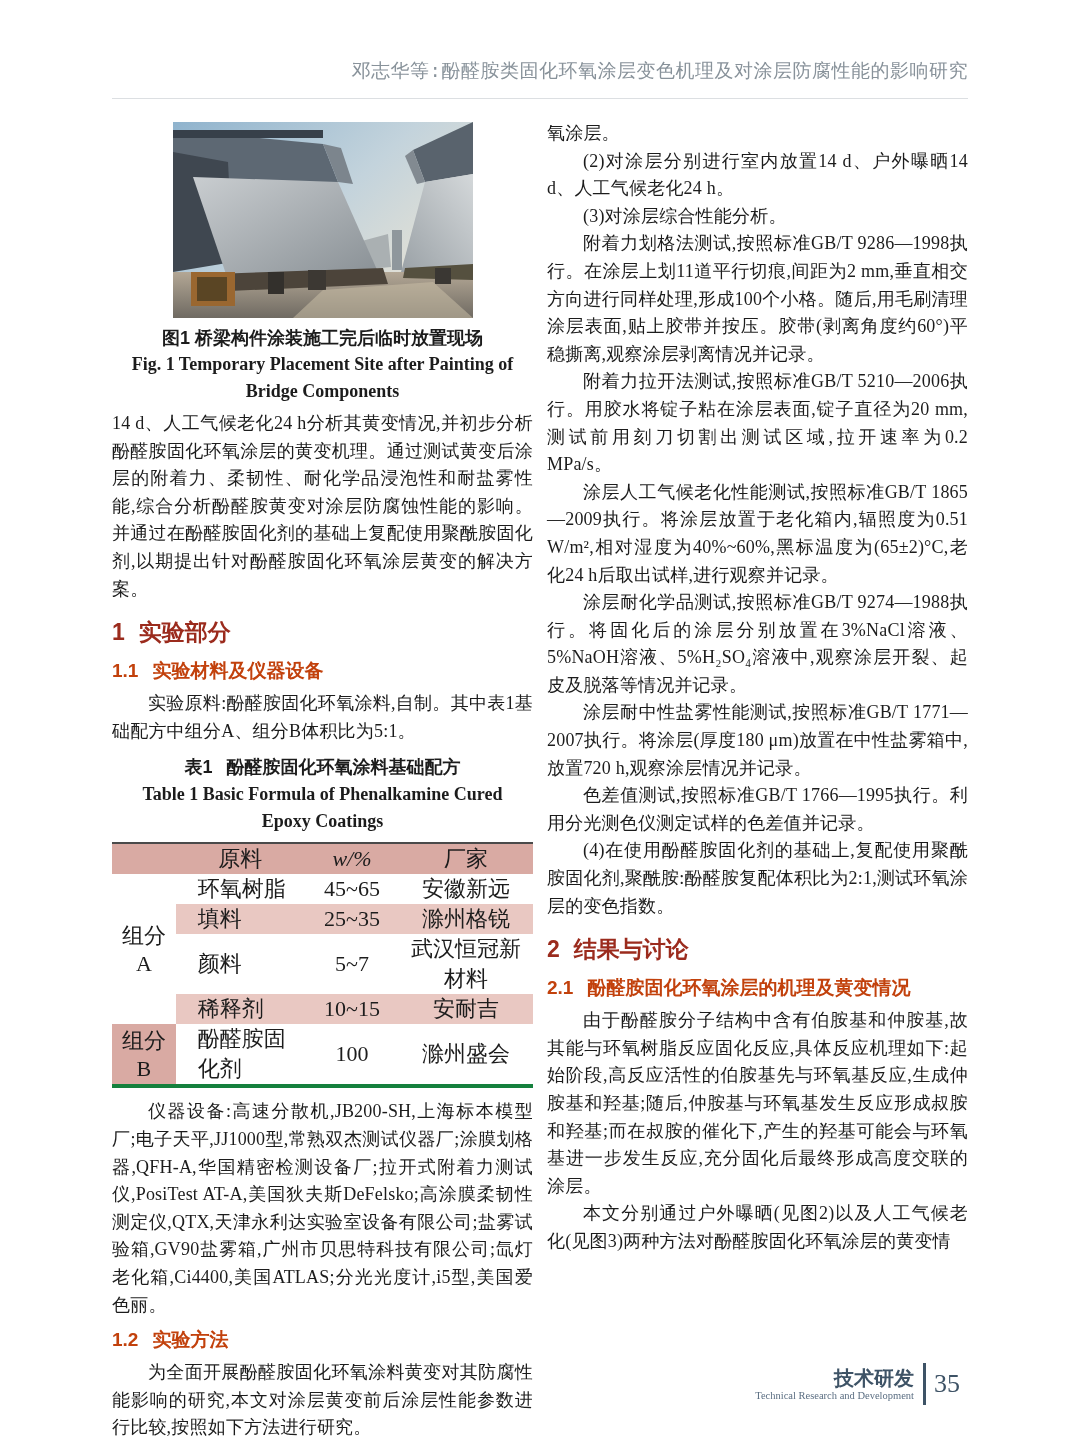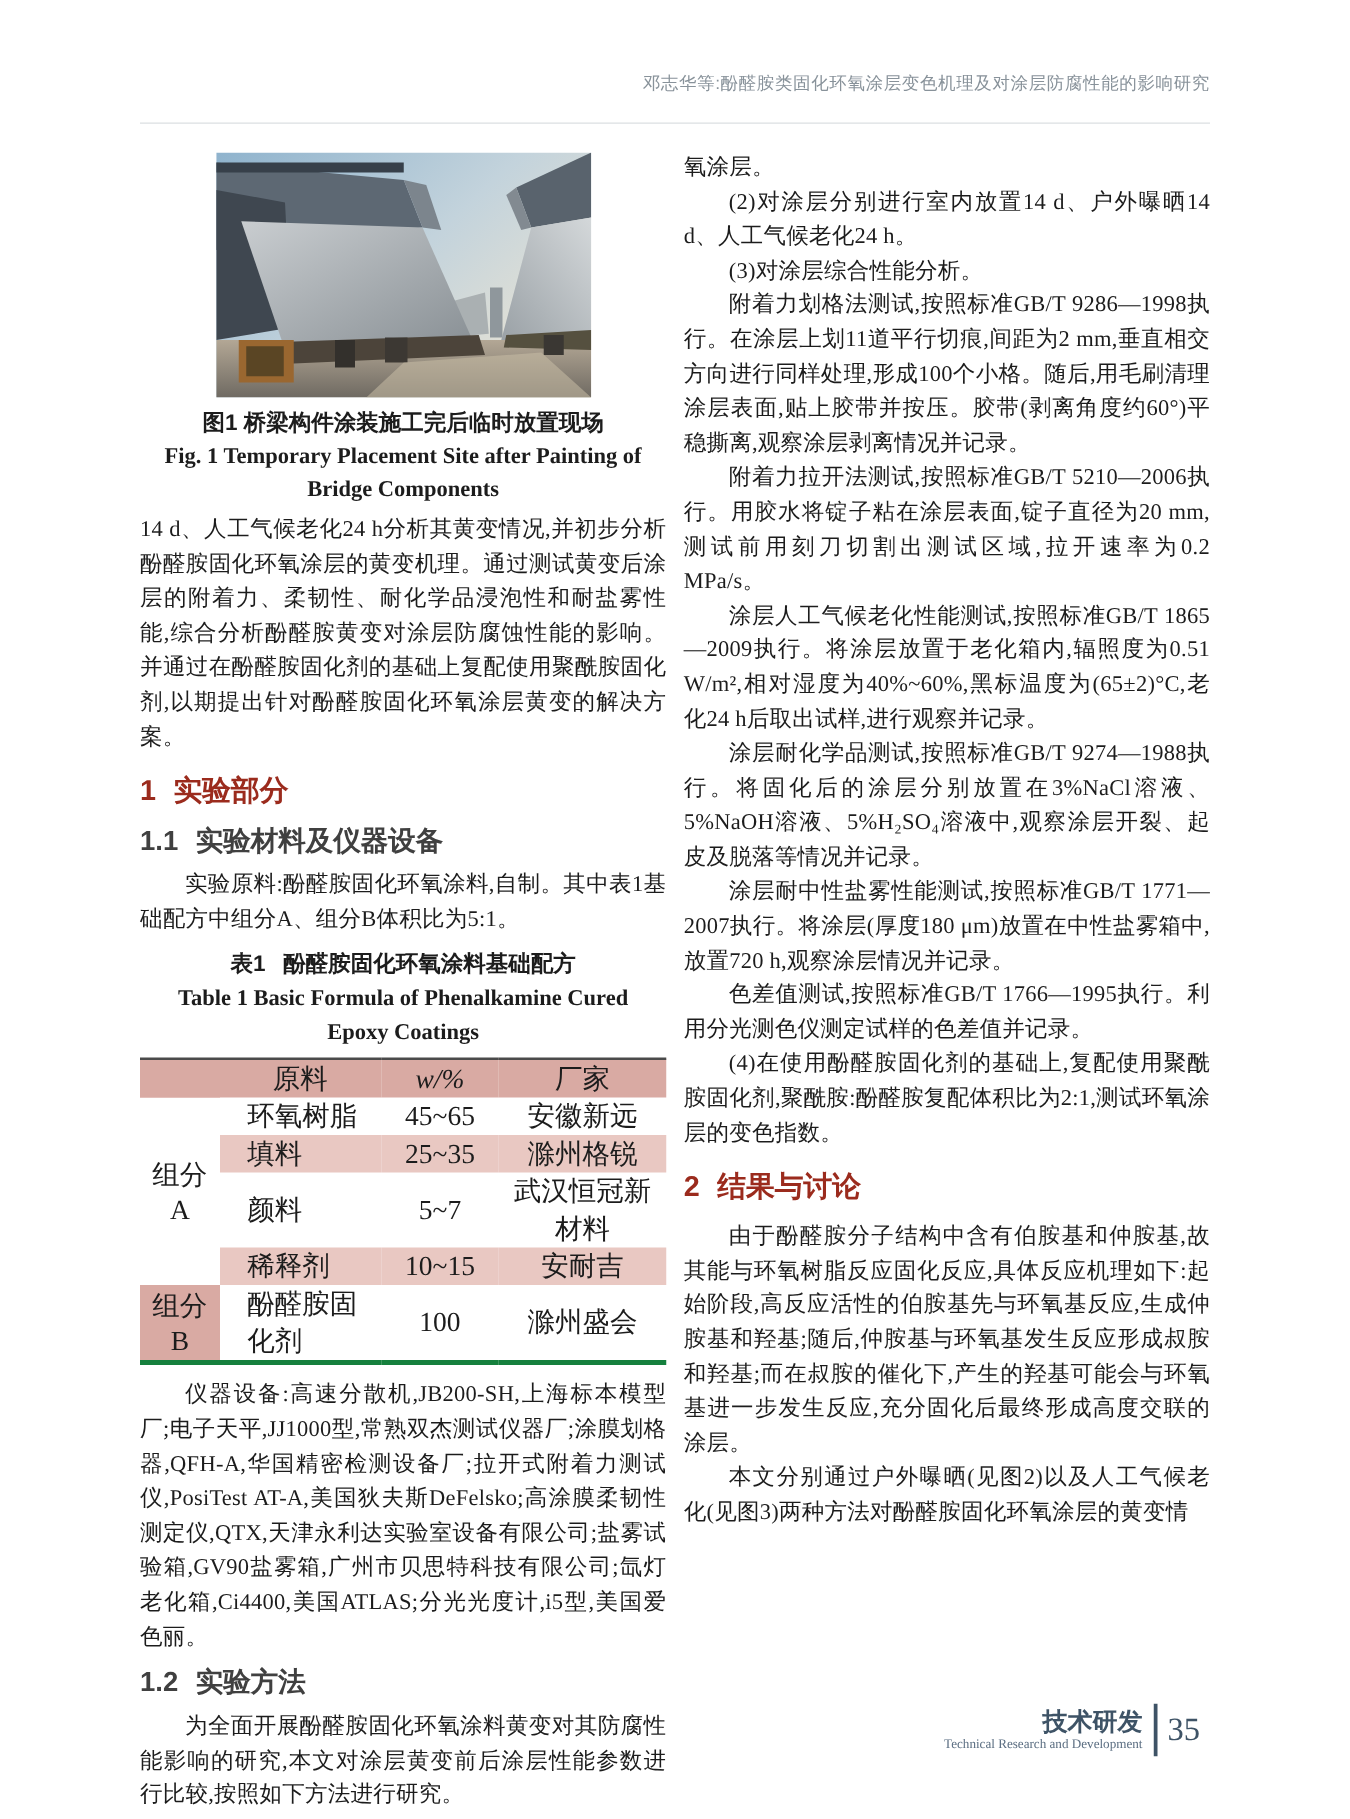--- a/index.html
+++ b/index.html
@@ -3,22 +3,22 @@
 <meta charset="utf-8">
 <style>
   html,body{margin:0;padding:0;}
   body{
     width:1080px;height:1455px;position:relative;background:#ffffff;
     font-family:"Liberation Serif","DejaVu Serif",serif;color:#1c1c1c;
     overflow:hidden;
   }
   .running-head{
     position:absolute;top:58px;right:112px;
-    font-family:Liberation Sans, sans-serif;
-    font-size:14px;color:#88929a;letter-spacing:.5px;
+    font-family:Liberation Mono, monospace;
+    font-size:19px;color:#88929a;letter-spacing:.5px;
   }
   .head-rule{
     position:absolute;top:98px;left:112px;width:856px;height:1px;background:#dcdfe2;
   }
   .columns{
     position:absolute;top:120px;left:112px;width:856px;
     display:flex;gap:14px;
   }
   .col{width:421px;}
   p.body{
@@ -34,21 +34,21 @@
   }
   .cap-en{
     font-weight:bold;font-size:18px;text-align:center;margin:2px 0;line-height:25px;
   }
   h2.sec{
     font-family:"Liberation Sans","DejaVu Sans",sans-serif;
     font-size:23px;color:#9b2b1d;margin:14px 0 10px 0;font-weight:bold;
   }
   h3.subsec{
     font-family:"Liberation Sans","DejaVu Sans",sans-serif;
-    font-size:22px;color:#404040;margin:8px 0 6px 0;font-weight:bold;
+    font-size:19px;color:#c2410c;margin:8px 0 6px 0;font-weight:bold;
   }
   h2.sec .num,h3.subsec .num{margin-right:14px;}
   .tbl-title-cn{
     font-family:"Liberation Sans","DejaVu Sans",sans-serif;
     font-weight:bold;font-size:18px;text-align:center;margin:10px 0 3px 0;
   }
   .tbl-title-cn .sp{display:inline-block;width:14px;}
   .tbl-title-en{font-weight:bold;font-size:18px;text-align:center;margin:2px 0;line-height:25px;}
   table.formula{
     width:100%;border-collapse:collapse;margin:8px 0 10px 0;
@@ -213,20 +213,23 @@
     <p class="body indent">附着力拉开法测试,按照标准GB/T 5210—2006执行。用胶水将锭子粘在涂层表面,锭子直径为20 mm,测试前用刻刀切割出测试区域,拉开速率为0.2 MPa/s。</p>
     <p class="body indent">涂层人工气候老化性能测试,按照标准GB/T 1865—2009执行。将涂层放置于老化箱内,辐照度为0.51 W/m²,相对湿度为40%~60%,黑标温度为(65±2)°C,老化24 h后取出试样,进行观察并记录。</p>
     <p class="body indent">涂层耐化学品测试,按照标准GB/T 9274—1988执行。将固化后的涂层分别放置在3%NaCl溶液、5%NaOH溶液、5%H₂SO₄溶液中,观察涂层开裂、起皮及脱落等情况并记录。</p>
     <p class="body indent">涂层耐中性盐雾性能测试,按照标准GB/T 1771—2007执行。将涂层(厚度180 μm)放置在中性盐雾箱中,放置720 h,观察涂层情况并记录。</p>
     <p class="body indent">色差值测试,按照标准GB/T 1766—1995执行。利用分光测色仪测定试样的色差值并记录。</p>
     <p class="body indent">(4)在使用酚醛胺固化剂的基础上,复配使用聚酰胺固化剂,聚酰胺:酚醛胺复配体积比为2:1,测试环氧涂层的变色指数。</p>
 
     <h2 class="sec">
       <span class="num">2</span><span>结果与讨论</span>
     </h2>
+    <h3 class="subsec">
+      <span class="num">2.1</span><span>酚醛胺固化环氧涂层的机理及黄变情况</span>
+    </h3>
 
     <p class="body indent">由于酚醛胺分子结构中含有伯胺基和仲胺基,故其能与环氧树脂反应固化反应,具体反应机理如下:起始阶段,高反应活性的伯胺基先与环氧基反应,生成仲胺基和羟基;随后,仲胺基与环氧基发生反应形成叔胺和羟基;而在叔胺的催化下,产生的羟基可能会与环氧基进一步发生反应,充分固化后最终形成高度交联的涂层。</p>
     <p class="body indent">本文分别通过户外曝晒(见图2)以及人工气候老化(见图3)两种方法对酚醛胺固化环氧涂层的黄变情</p>
   </div>
 </div>
 
 <div class="footer">
   <div class="txt">
     <div class="cn">技术研发</div>
     <div class="en">Technical Research and Development</div>

